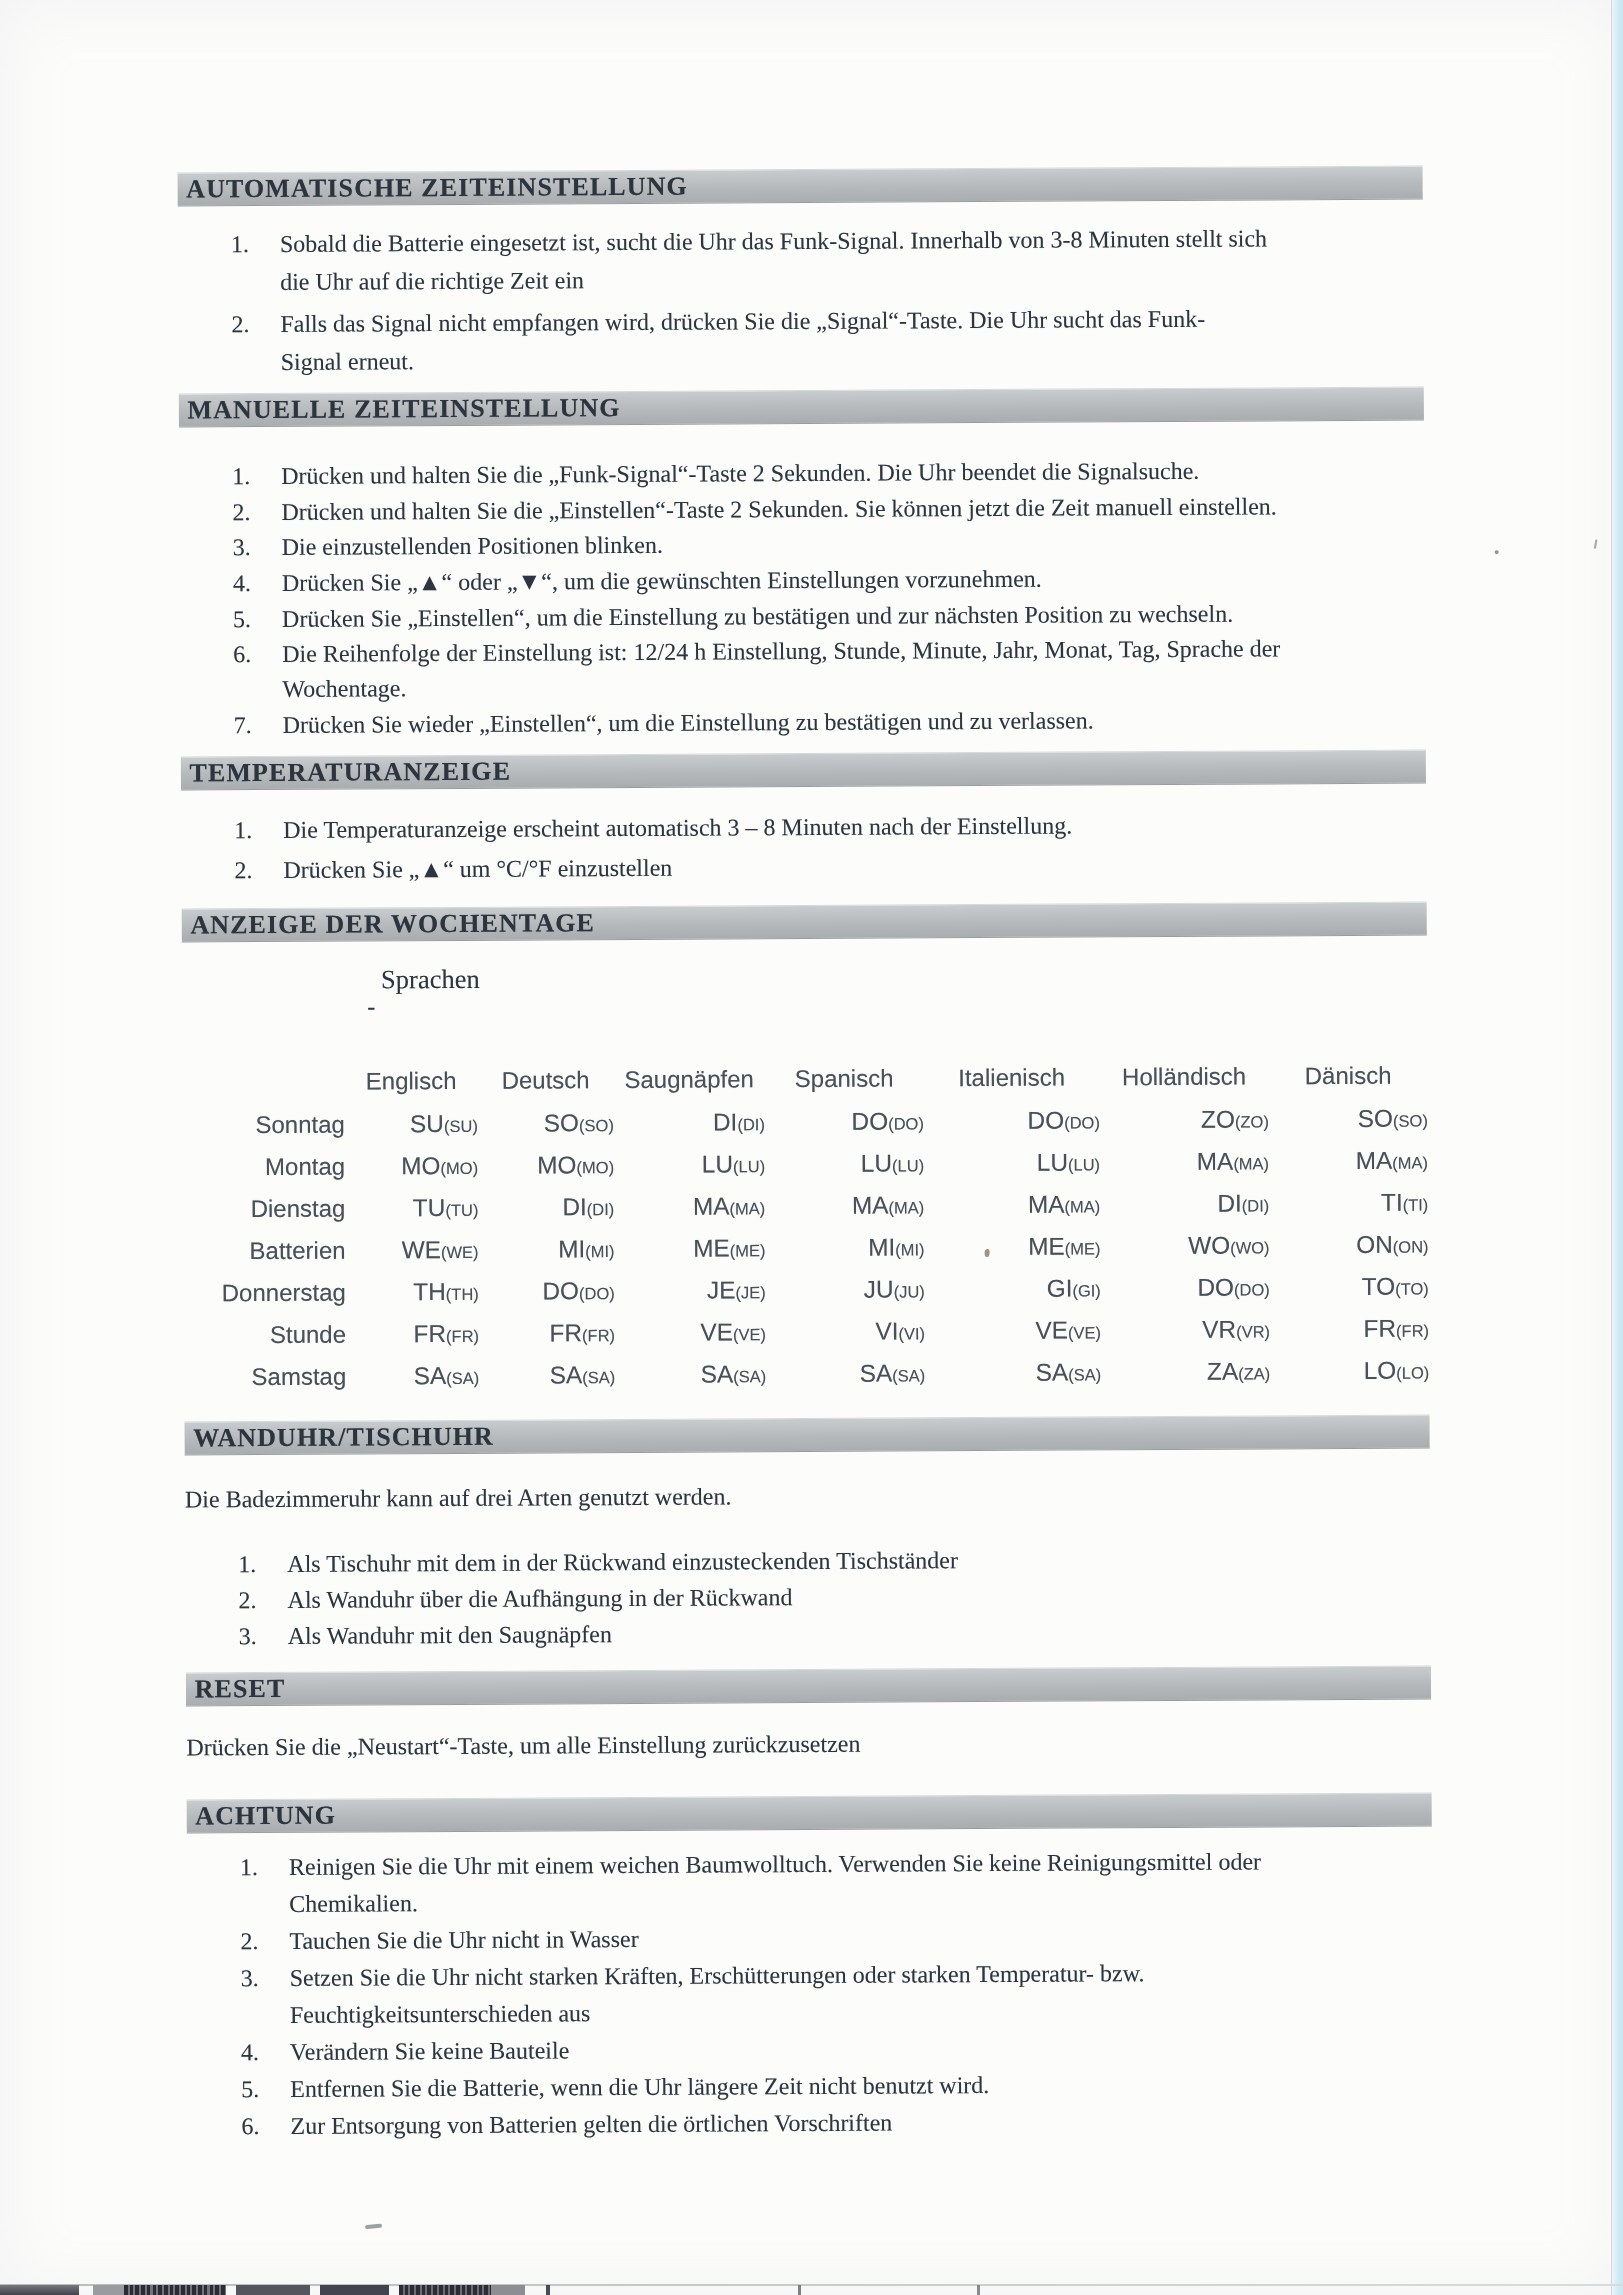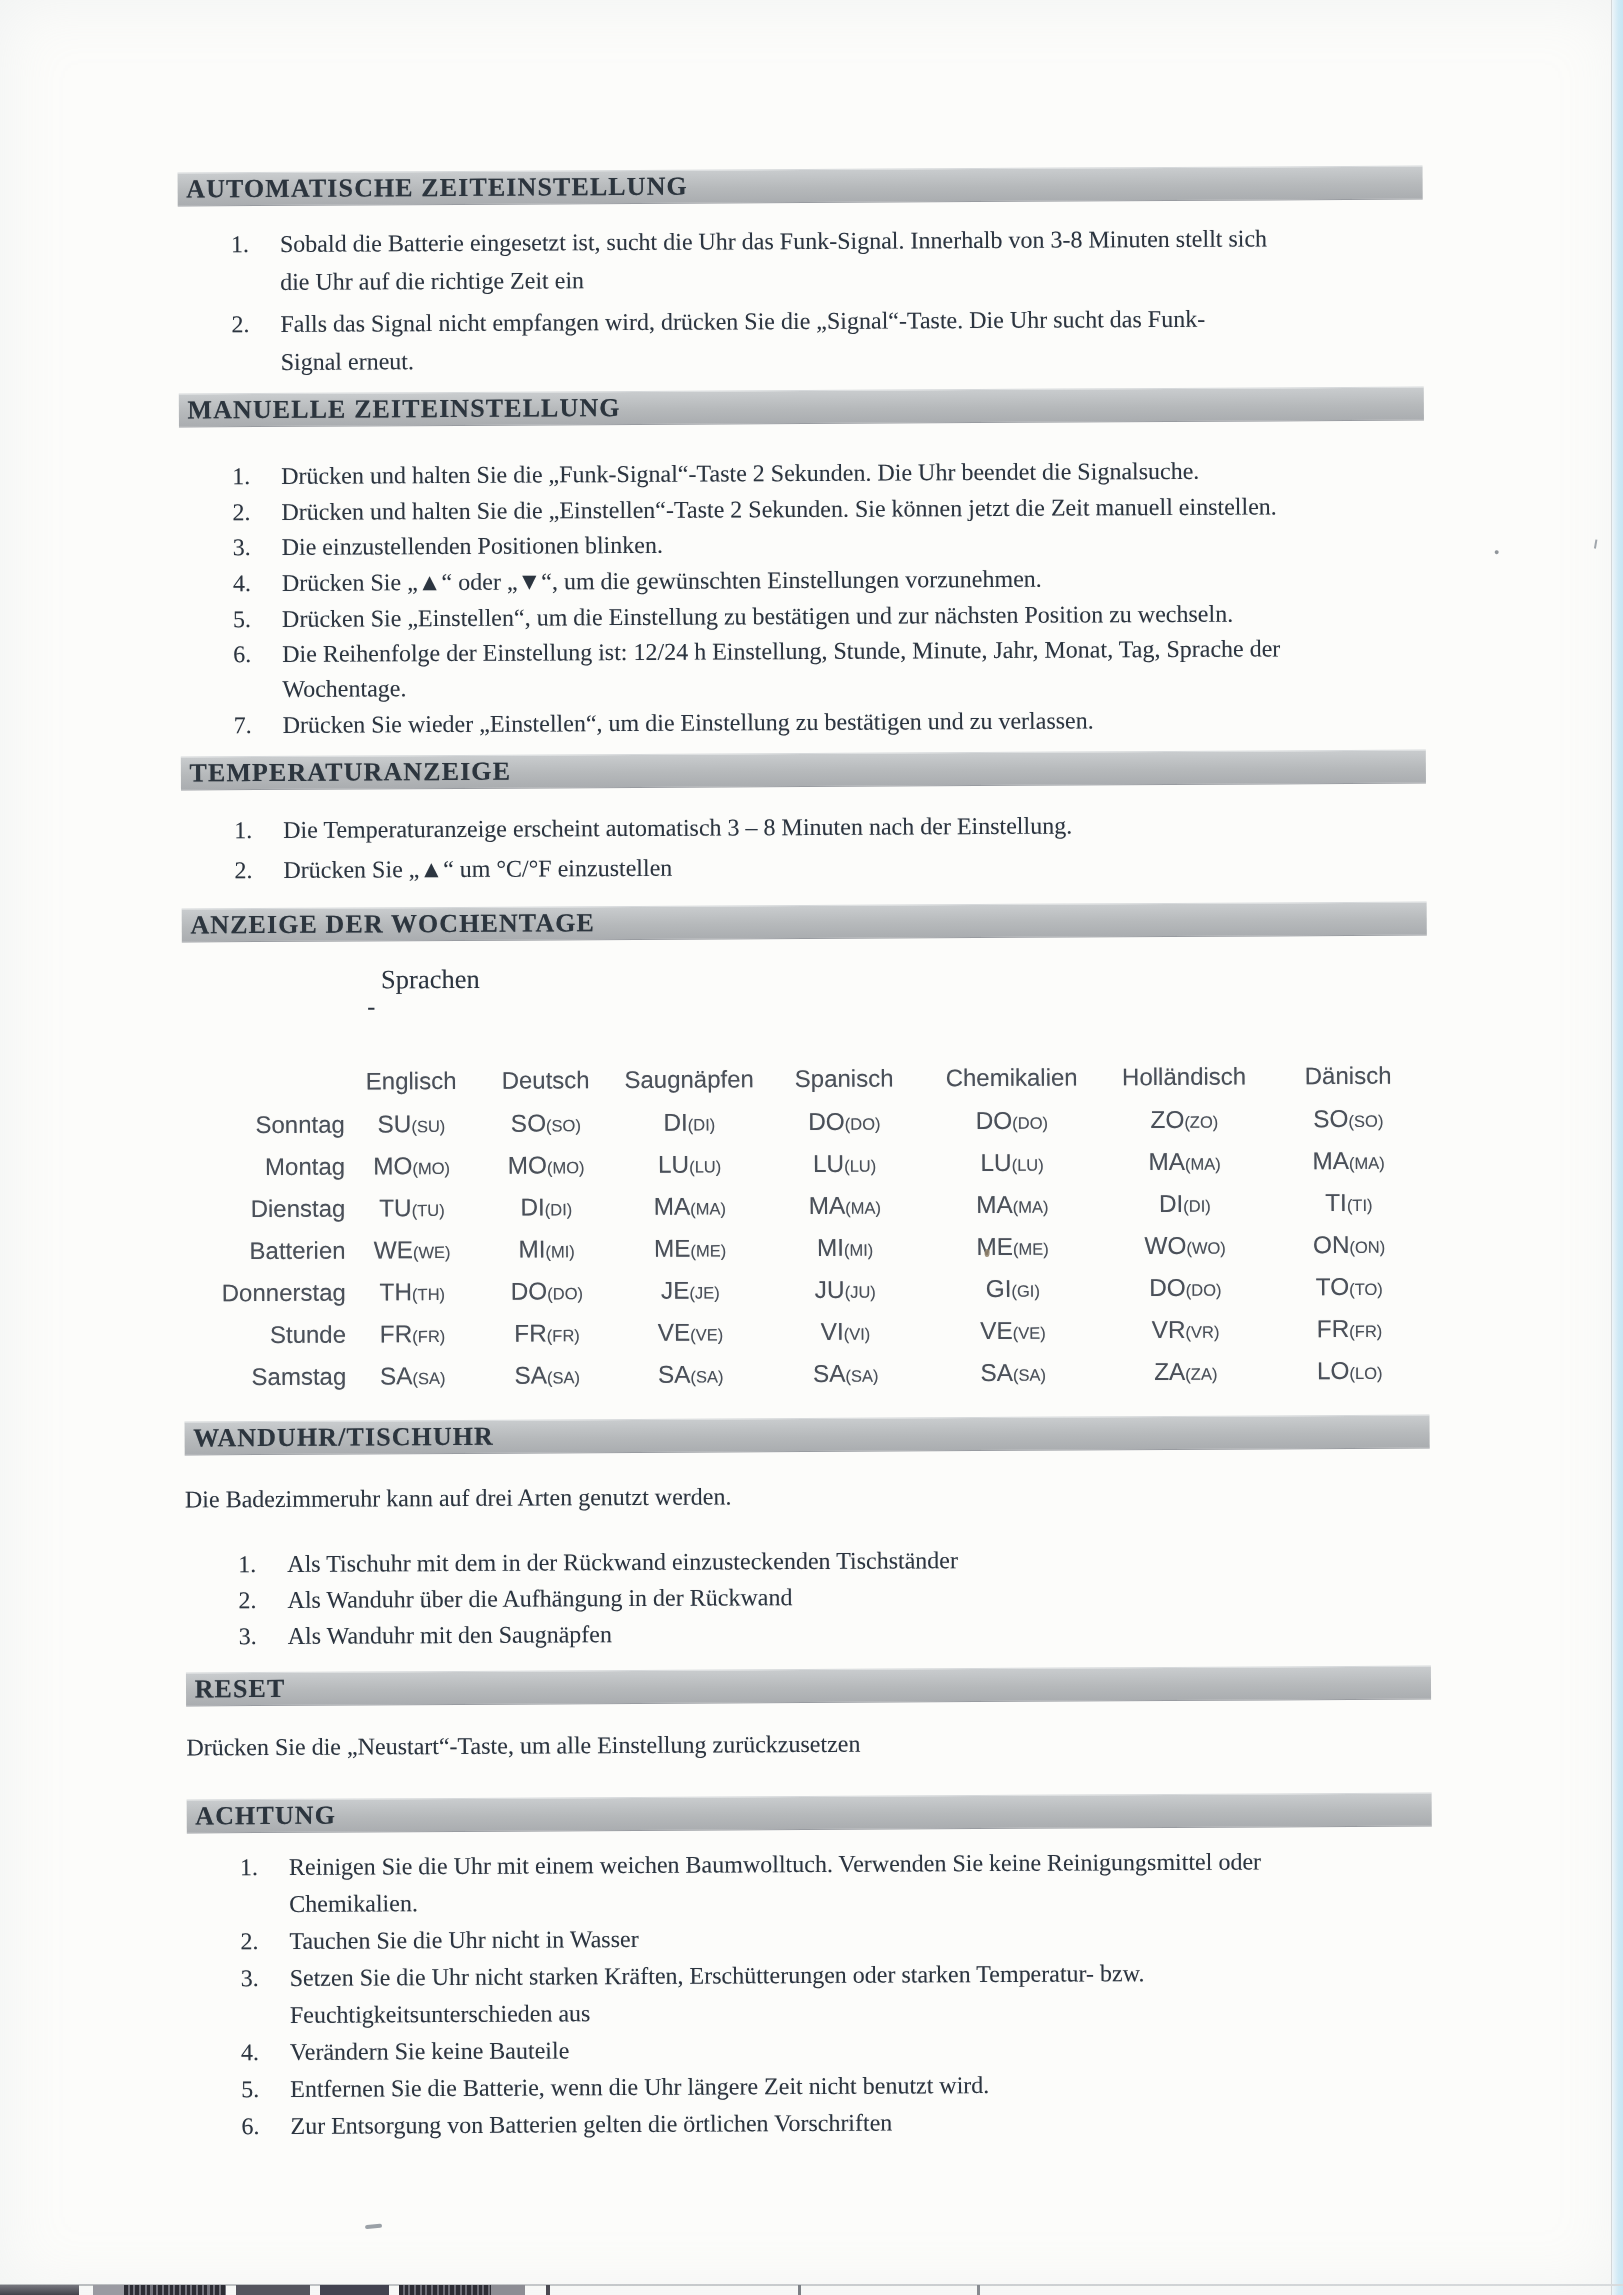--- a/index.html
+++ b/index.html
@@ -80,21 +80,21 @@
   .sp-dash { margin: 2.9px 0 0 185px; font-size: 24.4px; line-height: 17px; }
   .grid {
     display: grid;
     grid-template-columns: 162px 133px 136px 151px 159px 176px 169px 159px;
     font-family: "Liberation Sans", sans-serif;
     color: #4a5059;
     text-shadow: 0 0 0.7px rgba(74, 80, 89, 0.40);
   }
   .ghead { height: 44px; line-height: 44px; text-align: center; font-size: 24px; margin-top: 45px; }
   .gday  { height: 42px; line-height: 42px; text-align: right; font-size: 24px; }
-  .gcell { height: 42px; line-height: 42px; text-align: center; font-size: 24.4px; }
+  .gcell { height: 42px; line-height: 42px; text-align: right; font-size: 24.4px; }
   .gcell .sub { font-size: 16.5px; }
   
   .bottom-edge { position: absolute; left: 0; right: 0; bottom: 0; height: 14.3px; }
   .edge-line {
     position: absolute; bottom: 9.3px; left: 0; right: 0; height: 2.2px;
     background: linear-gradient(90deg, #b9bcbe 0%, #c6c9cb 40%, #d8dbdd 100%);
   }
   .seg { position: absolute; bottom: 0; height: 10px; }
   .seg-a { left: 0;    width: 79px; background: linear-gradient(180deg, #77777f, #43434b); }
   .seg-b { left: 93px; width: 32px;  background: #9a9aa1; }
@@ -187,21 +187,21 @@
     <section class="sec" style="top:905px">
       <div class="bar">ANZEIGE DER WOCHENTAGE</div>
       <div class="sp-label">Sprachen</div>
       <div class="sp-dash">-</div>
       <div class="grid">
         <div class="ghead"></div>
         <div class="ghead">Englisch</div>
         <div class="ghead">Deutsch</div>
         <div class="ghead">Saugnäpfen</div>
         <div class="ghead">Spanisch</div>
-        <div class="ghead">Chemikalien</div>
+        <div class="ghead">Italienisch</div>
         <div class="ghead">Holländisch</div>
         <div class="ghead">Dänisch</div>
 
         <div class="gday">Sonntag</div>
         <div class="gcell"><span>SU</span><span class="sub">(SU)</span></div>
         <div class="gcell"><span>SO</span><span class="sub">(SO)</span></div>
         <div class="gcell"><span>DI</span><span class="sub">(DI)</span></div>
         <div class="gcell"><span>DO</span><span class="sub">(DO)</span></div>
         <div class="gcell"><span>DO</span><span class="sub">(DO)</span></div>
         <div class="gcell"><span>ZO</span><span class="sub">(ZO)</span></div>

